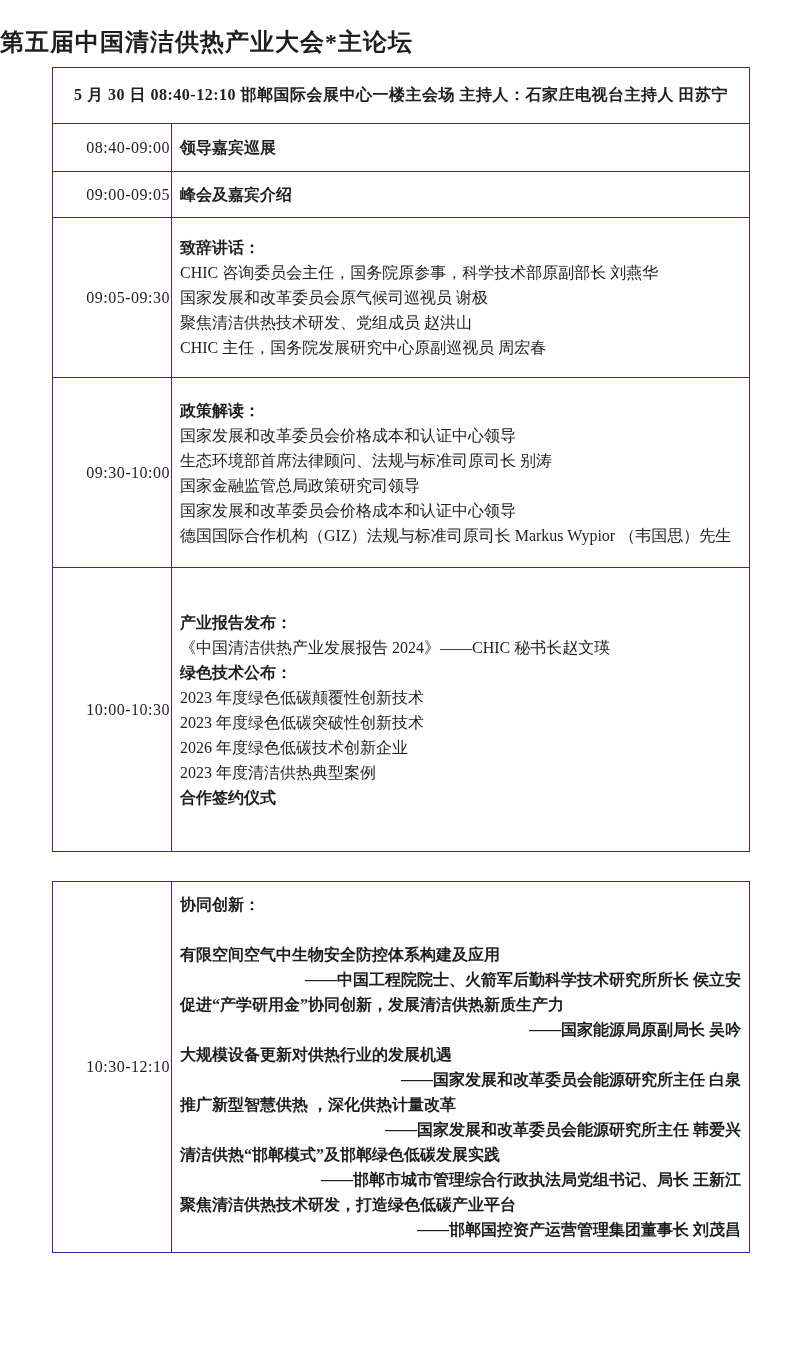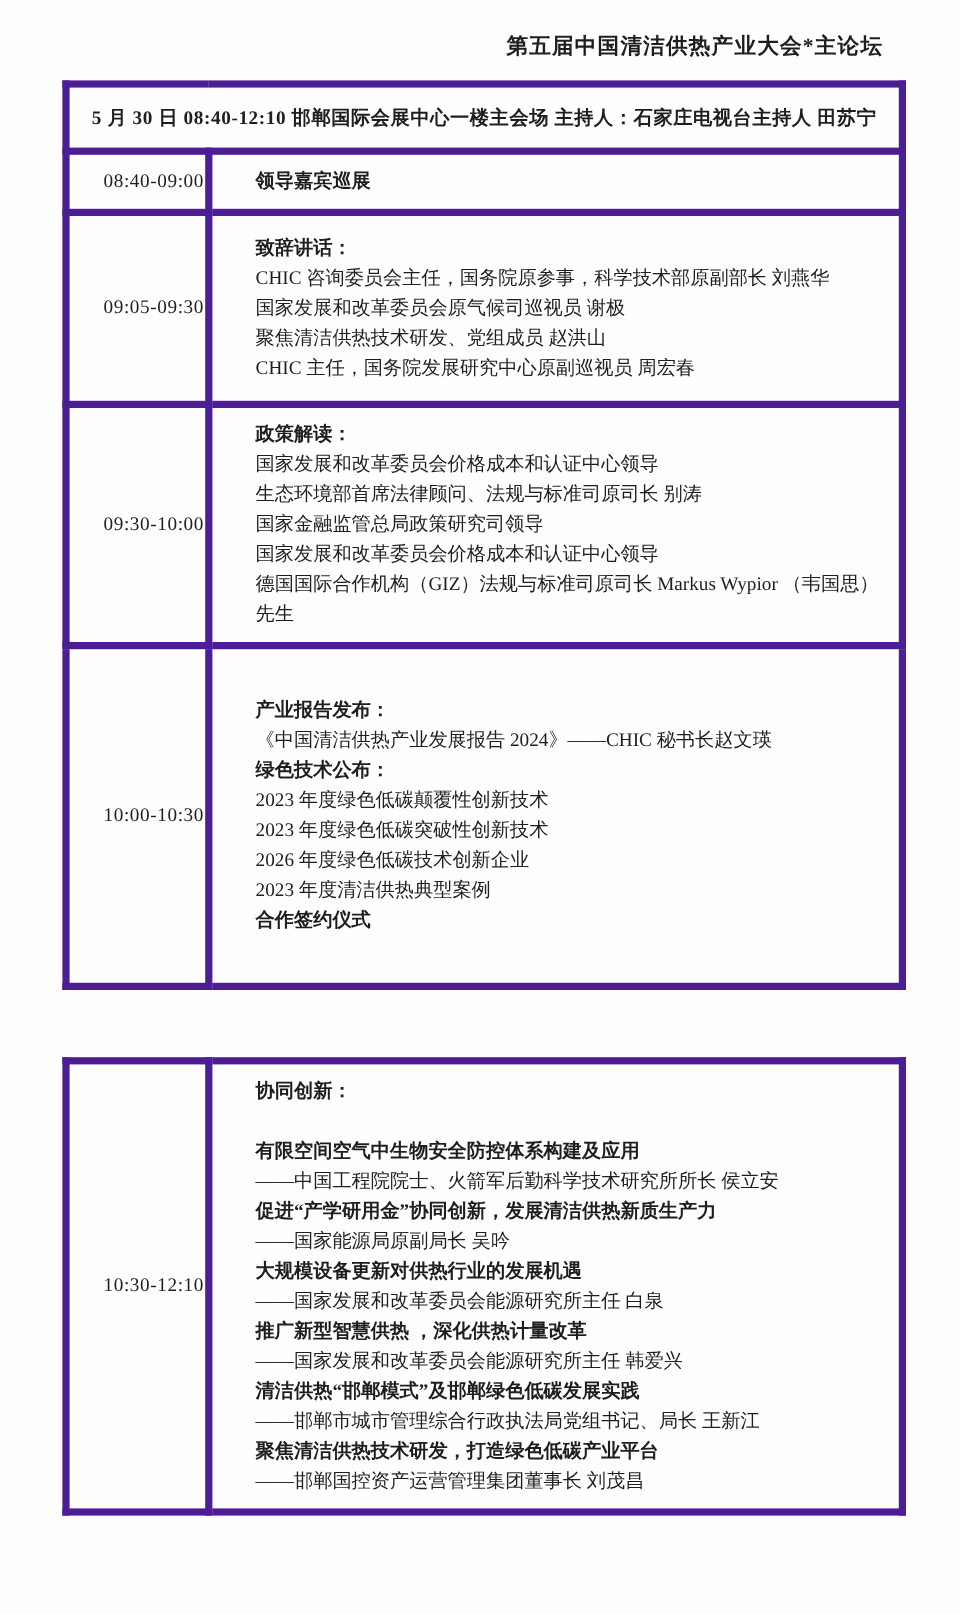--- a/index.html
+++ b/index.html
@@ -6,48 +6,48 @@
   .page{
     position:relative;
     width:800px;height:1345px;
     background:#fefefe;
     font-family:"Liberation Serif","DejaVu Serif",serif;
     color:#1e1e1e;
     overflow:hidden;
   }
   .doc-title{
     position:absolute;top:26px;left:0;width:736px;
-    margin:0;text-align:right;
-    font-size:18px;font-weight:bold;letter-spacing:1px;
+    margin:0;text-align:left;
+    font-size:24px;font-weight:bold;letter-spacing:1px;
   }
   table.agenda{
     position:absolute;left:52px;width:697px;
     border-collapse:collapse;table-layout:fixed;
   }
   table.agenda td{
-    border:6px solid #4c1d95;
+    border:1px solid #4c1d95;
     font-size:16px;
     vertical-align:middle;
     background:#fefefe;
   }
   .tbl-morning{top:67px;}
   .tbl-keynote{top:881px;}
   td.span-cell{
     text-align:center;font-weight:bold;font-size:17px;
     letter-spacing:0.5px;
   }
   td.time-cell{
     text-align:right;
     font-size:16px;
     letter-spacing:0.5px;
   }
   td.content-cell{padding:10px 8px 10px 8px;}
-  .ln{line-height:25px;min-height:25px;margin-left:28px;}
+  .ln{line-height:25px;min-height:25px;}
   .b{font-weight:bold;}
-  .r{text-align:left;}
+  .r{text-align:right;font-weight:bold;}
   .h-sess{height:56px;}
   .h-r1{height:48px;}
   .h-r2{height:46px;}
   .h-r3{height:160px;}
   .h-r4{height:190px;}
   .h-r5{height:284px;}
   .h-key{height:360px;}
   .h-foot{height:54px;}
 </style>
 </head>
@@ -63,20 +63,26 @@
         <col style="width:578px">
       </colgroup>
     <tbody>
         <tr class="h-sess">
       <td colspan="2" class="span-cell">5 月 30 日 08:40-12:10 邯郸国际会展中心一楼主会场 主持人：石家庄电视台主持人 田苏宁</td>
     </tr>
     <tr class="h-r1">
       <td class="time-cell">08:40-09:00</td>
       <td class="content-cell">
         <div class="ln b">领导嘉宾巡展</div>
+      </td>
+    </tr>
+    <tr class="h-r2">
+      <td class="time-cell">09:00-09:05</td>
+      <td class="content-cell">
+        <div class="ln b">峰会及嘉宾介绍</div>
       </td>
     </tr>
     <tr class="h-r3">
       <td class="time-cell">09:05-09:30</td>
       <td class="content-cell">
         <div class="ln b">致辞讲话：</div>
         <div class="ln">CHIC 咨询委员会主任，国务院原参事，科学技术部原副部长 刘燕华</div>
         <div class="ln">国家发展和改革委员会原气候司巡视员 谢极</div>
         <div class="ln">聚焦清洁供热技术研发、党组成员 赵洪山</div>
         <div class="ln">CHIC 主任，国务院发展研究中心原副巡视员 周宏春</div>

